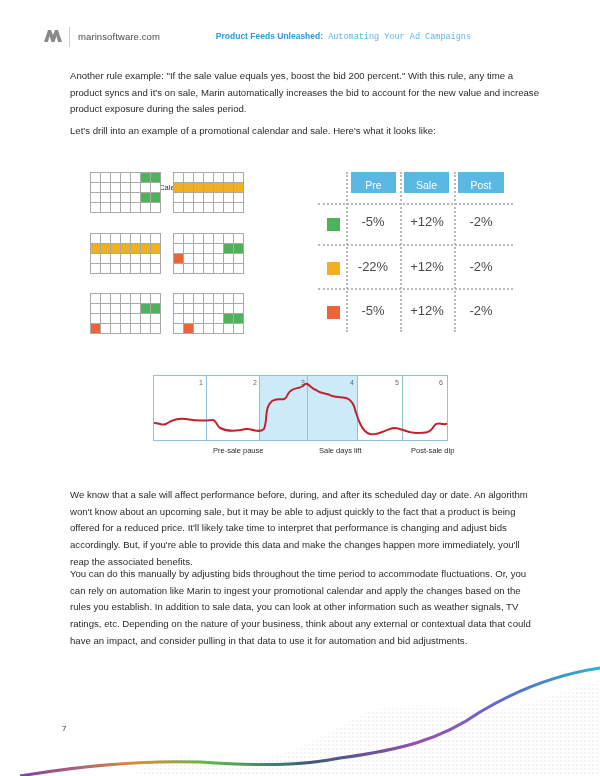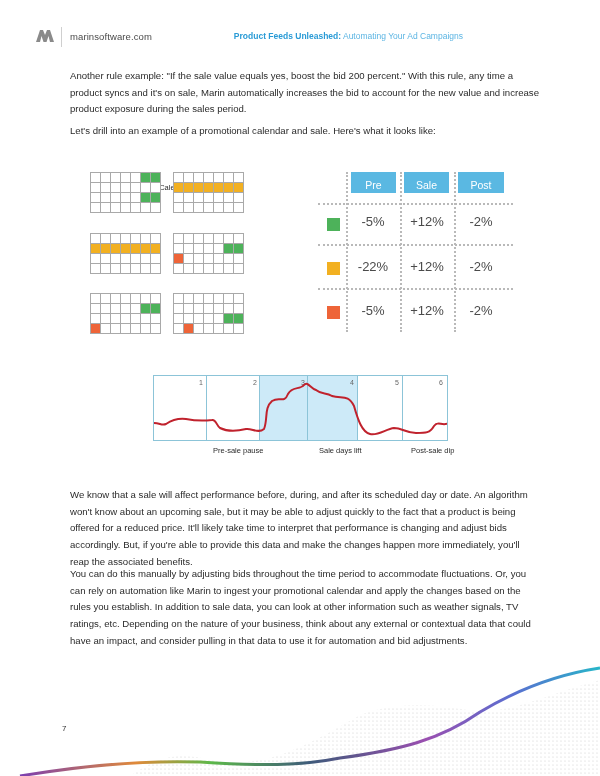--- a/index.html
+++ b/index.html
@@ -1,26 +1,26 @@
 <!DOCTYPE html>
 <html><head>
 <meta charset="utf-8">
 <style>
   html, body { margin: 0; padding: 0; }
   body {
     width: 600px; height: 776px; position: relative; overflow: hidden;
     background: #ffffff; font-family: "Liberation Sans", sans-serif; color: #2b2b2b;
   }
-  .header { position: absolute; top: 0; left: 0; width: 491px; height: 60px; }
+  .header { position: absolute; top: 0; left: 8px; width: 491px; height: 60px; }
   .logo { position: absolute; left: 36px; top: 30px; width: 18px; height: 12px; }
   .vdivider { position: absolute; left: 61px; top: 27px; width: 1px; height: 20px; background: #cfcfcf; }
   .site { position: absolute; left: 70px; top: 31px; font-size: 9.5px; color: #4a4a4a; letter-spacing: 0.1px; }
   .doc-title { position: absolute; right: 28px; top: 31px; font-size: 8.5px; color: #3fa9dd; }
   .doc-title b { font-weight: bold; color: #2a9bd6; }
-  .doc-title span.light { color: #5cb5e3; }
+  .doc-title span.light { color: #5cb5e3; font-family: Liberation Mono, monospace; }
 
   .para { position: absolute; left: 70px; width: 470px; font-size: 9.6px; line-height: 16.7px; color: #2b2b2b; margin: 0; }
 
   .promo-title { position: absolute; left: 135px; top: 155px; font-size: 7.5px; color: #2b2b2b; margin-top: 28px; }
   .cal { position: absolute; display: grid; grid-template-columns: repeat(7, 10px); grid-template-rows: repeat(4, 10px); border-left: 1px solid #a9a9a9; border-top: 1px solid #a9a9a9; }
   .cal .c { width: 9px; height: 9px; border-right: 1px solid #a9a9a9; border-bottom: 1px solid #a9a9a9; background: #fff; }
   .cal .g { background: #4db25a; }
   .cal .y { background: #f2b021; }
   .cal .o { background: #ee6438; }
 

